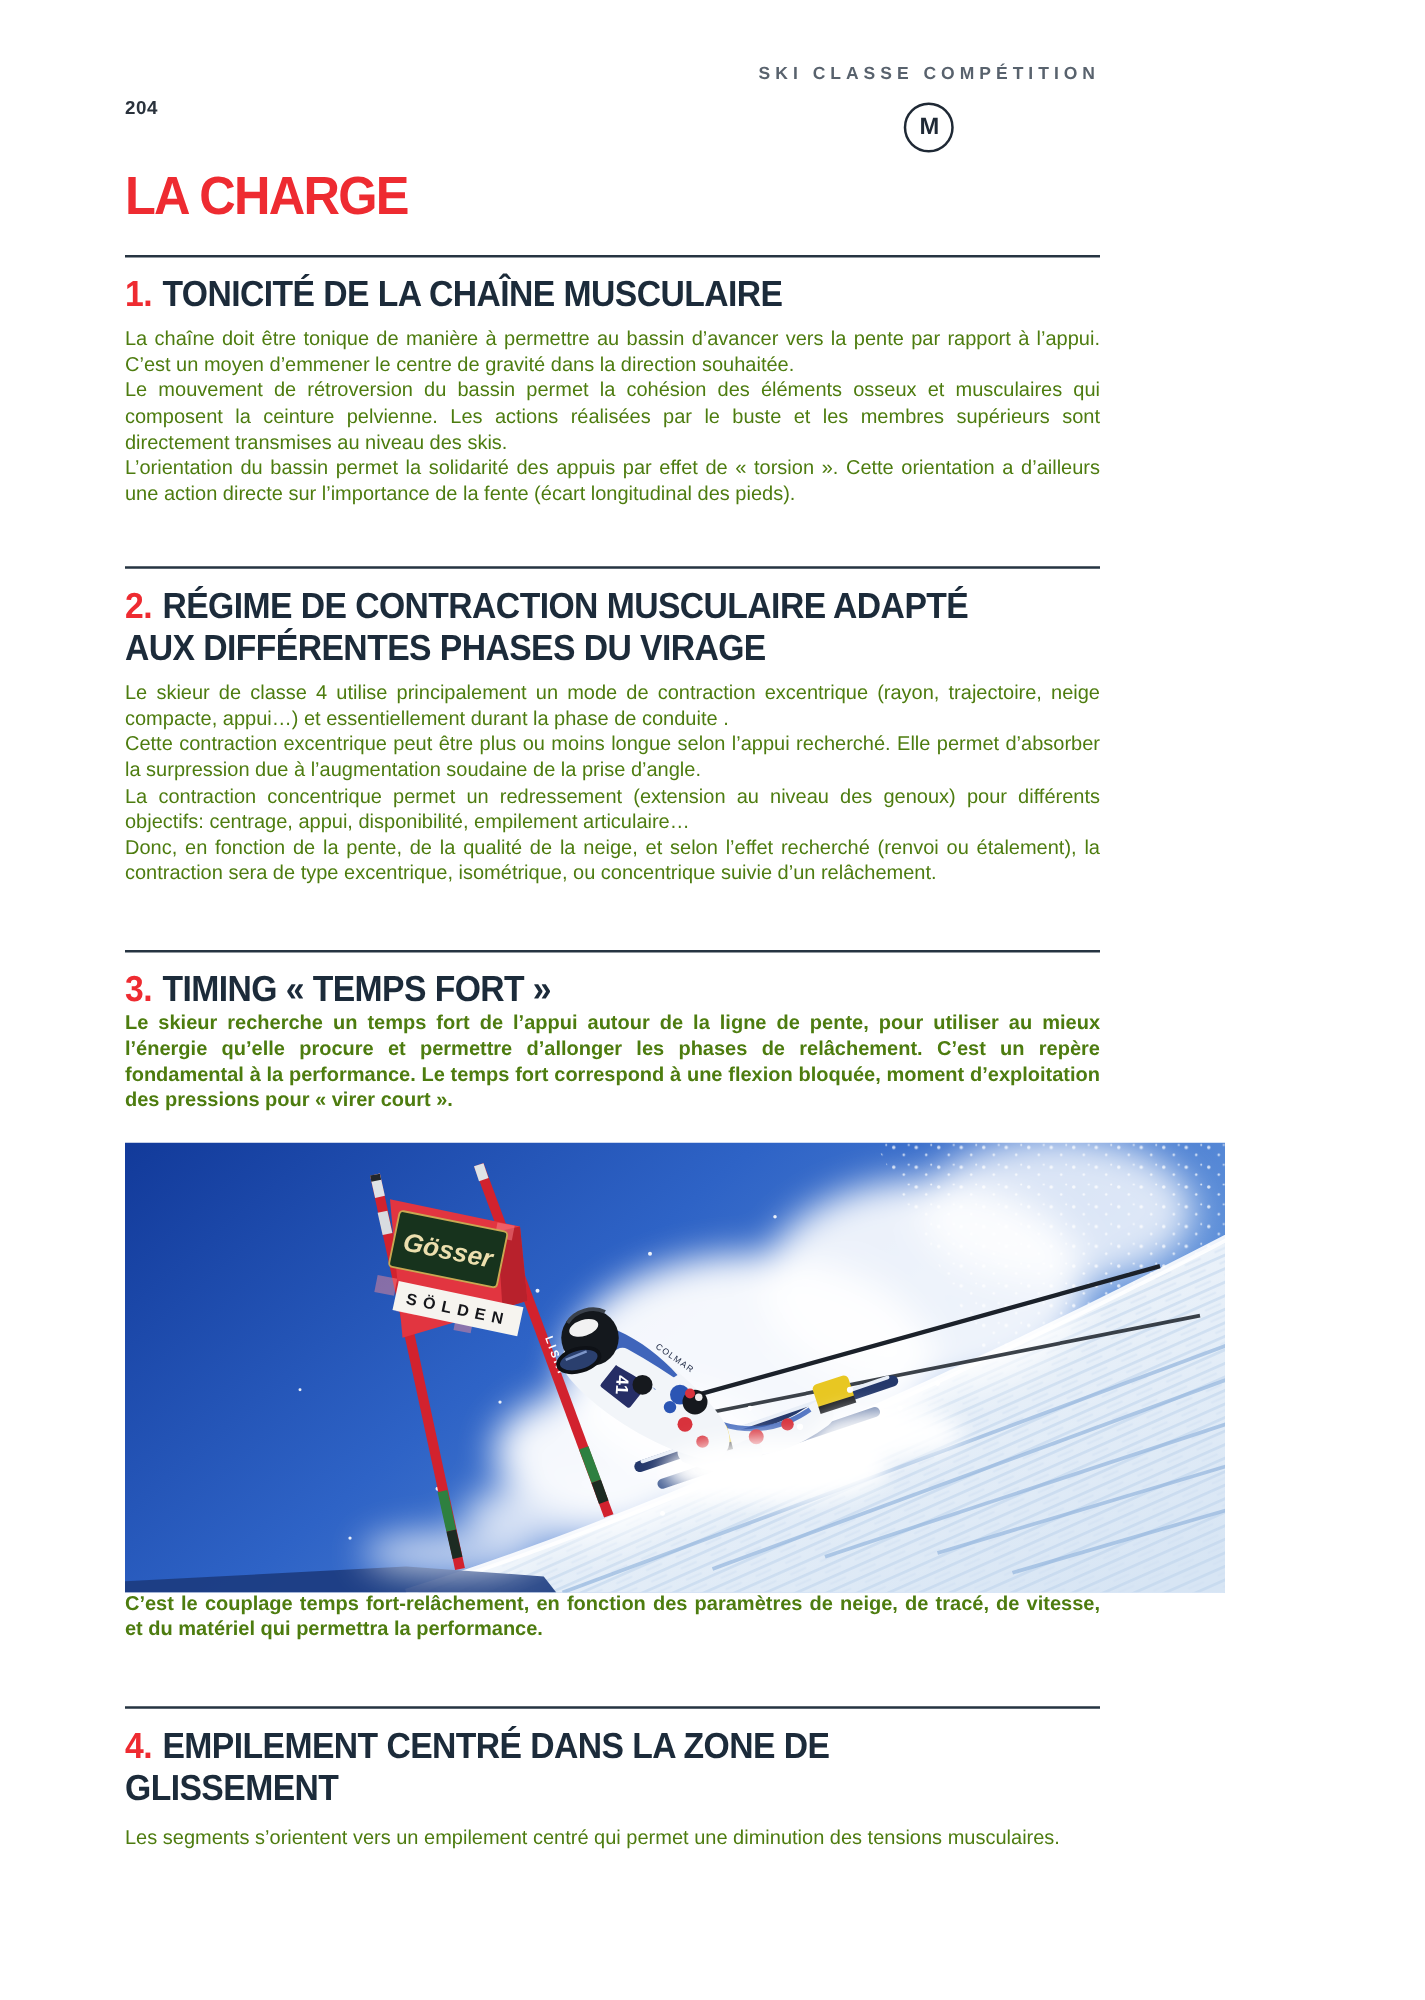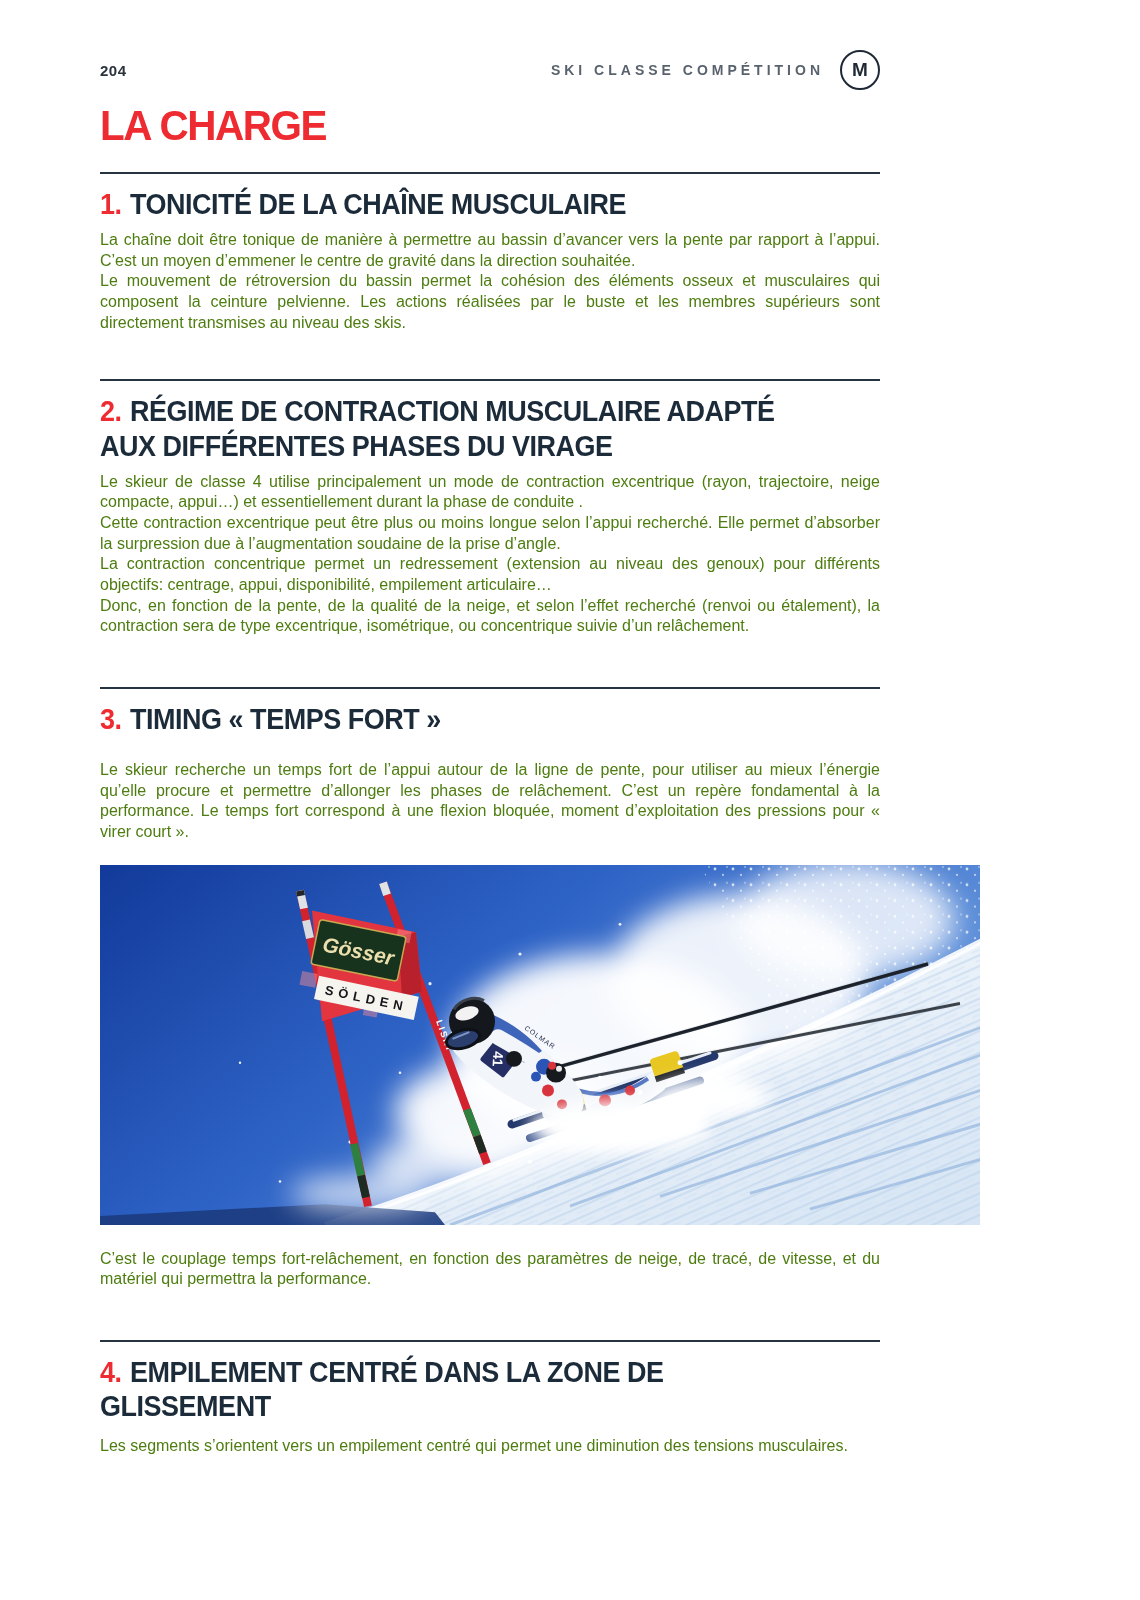--- a/index.html
+++ b/index.html
@@ -4,42 +4,42 @@
 <style>
   html,body{margin:0;padding:0;background:#ffffff;}
   .page{
     width:980px;height:1600px;position:relative;background:#ffffff;
     font-family:"Liberation Sans",sans-serif;overflow:hidden;
   }
   .content{padding:0 100px;}
   
   .hdr{display:flex;justify-content:space-between;align-items:center;padding-top:50px;}
   .page-num{font-size:15px;font-weight:bold;color:#2a323c;letter-spacing:.5px;}
-  .hdr-right{display:flex;align-items:center;gap:16px;}
+  .hdr-right{display:flex;align-items:center;gap:16px;flex-direction:column;}
   .hdr-title{font-size:14px;letter-spacing:4px;color:#3c4754;font-weight:bold;opacity:.85;}
   .m-badge{width:40px;height:40px;border:2.5px solid #1f2935;border-radius:50%;
     display:flex;align-items:center;justify-content:center;
     font-size:19px;font-weight:bold;color:#1f2935;box-sizing:border-box;}
   
   .page-title{margin:14px 0 0;font-size:43px;font-weight:bold;color:#ee2b31;
     letter-spacing:-1.5px;transform:scaleX(.94);transform-origin:left center;line-height:1;}
   
   .rule{border:none;border-top:2px solid #263442;margin:0;}
   .rule.r1{margin-top:25px;}
   .rule.r2{margin-top:46px;}
   .rule.r3{margin-top:50px;}
   .rule.r4{margin-top:50px;}
   
   .sec-h{margin:13px 0 0;font-size:29px;font-weight:bold;color:#1c2b3a;
     letter-spacing:-.5px;line-height:1.18;transform:scaleX(.93);transform-origin:left top;}
   .sec-num{color:#ee2b31;margin-right:9px;}
   
   .body-text{margin-top:9px;}
   .body-text p{margin:0;font-size:16px;line-height:1.29;color:#4d7c0f;text-align:justify;}
-  .sec3 .body-text{margin-top:24px;}
+  .sec3 .body-text{margin-top:0;font-weight:bold;}
   .sec4 .body-text{margin-top:13px;}
   
   figure.photo{margin:22px 0 0;padding:0;}
   figure.photo svg{display:block;width:940px;height:360px;}
   svg text{font-family:"Liberation Sans",sans-serif;}
   .caption{margin-top:16px;}
 </style>
 </head>
 <body>
 
@@ -55,20 +55,21 @@
     </div>
 
     <h1 class="page-title">LA CHARGE</h1>
 
     <hr class="rule r1">
     <section class="sec1">
       <h2 class="sec-h"><span class="sec-num">1.</span><span>TONICITÉ DE LA CHAÎNE MUSCULAIRE</span></h2>
       <div class="body-text">
         <p>La chaîne doit être tonique de manière à permettre au bassin d’avancer vers la pente par rapport à l’appui. C’est un moyen d’emmener le centre de gravité dans la direction souhaitée.</p>
         <p>Le mouvement de rétroversion du bassin permet la cohésion des éléments osseux et musculaires qui composent la ceinture pelvienne. Les actions réalisées par le buste et les membres supérieurs sont directement transmises au niveau des skis.</p>
+        <p>L’orientation du bassin permet la solidarité des appuis par effet de « torsion ». Cette orientation a d’ailleurs une action directe sur l’importance de la fente (écart longitudinal des pieds).</p>
       </div>
     </section>
 
     <hr class="rule r2">
     <section class="sec2">
       <h2 class="sec-h"><span class="sec-num">2.</span><span>RÉGIME DE CONTRACTION MUSCULAIRE ADAPTÉ AUX DIFFÉRENTES PHASES DU VIRAGE</span></h2>
       <div class="body-text">
         <p>Le skieur de classe 4 utilise principalement un mode de contraction excentrique (rayon, trajectoire, neige compacte, appui…) et essentiellement durant la phase de conduite .</p>
         <p>Cette contraction excentrique peut être plus ou moins longue selon l’appui recherché. Elle permet d’absorber la surpression due à l’augmentation soudaine de la prise d’angle.</p>
         <p>La contraction concentrique permet un redressement (extension au niveau des genoux) pour différents objectifs: centrage, appui, disponibilité, empilement articulaire…</p>

